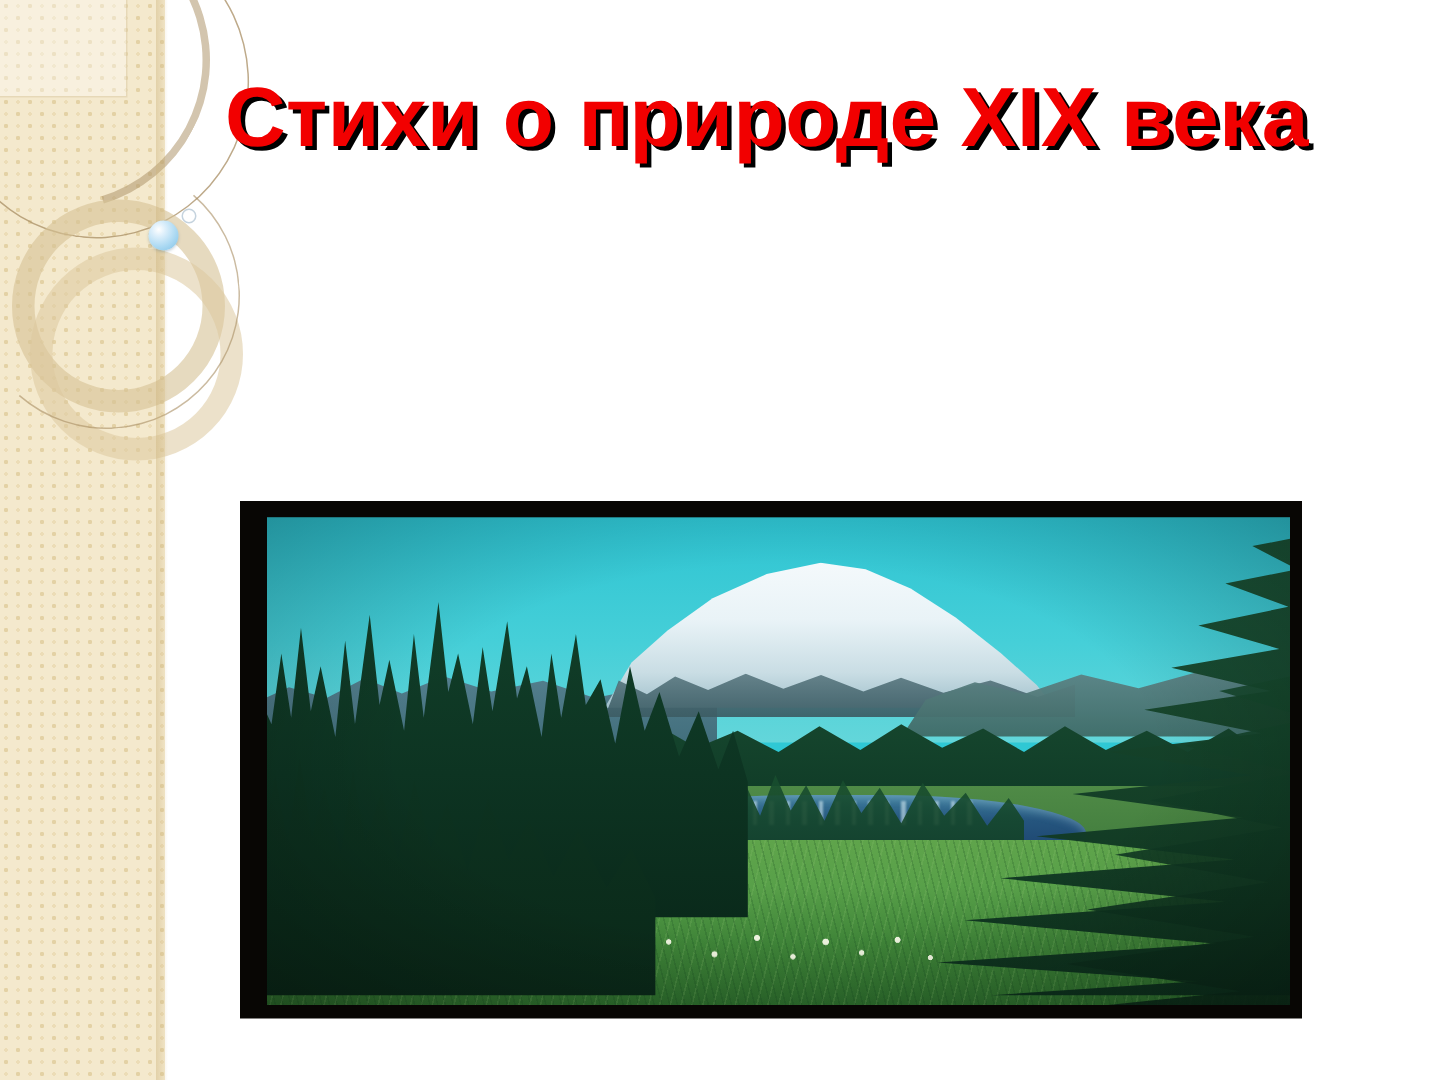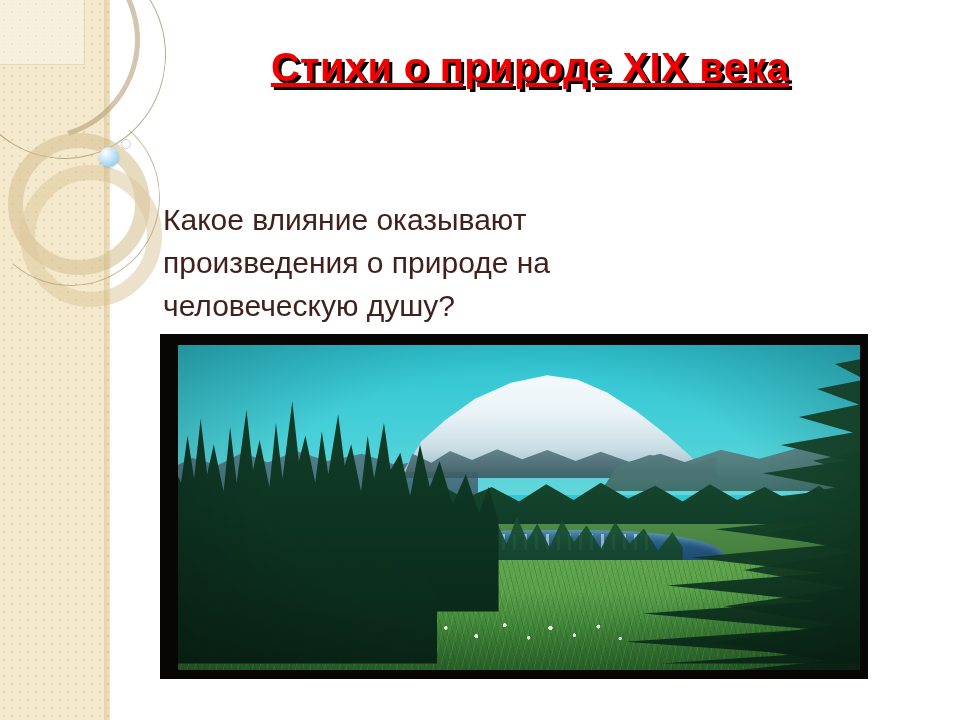--- a/index.html
+++ b/index.html
@@ -75,27 +75,26 @@
   }
   .sphere-mini{
     position:absolute;left:121px;top:139px;width:8px;height:8px;
     border-radius:50%;
     border:1px solid rgba(150,175,195,.55);
   }
 
   
   .title{
     position:absolute;left:150px;top:45px;width:760px;
-    text-align:center;
-    font-size:40px;font-weight:bold;
+    text-align:left;
+    font-size:56px;font-weight:bold;
     color:#f20000;
     letter-spacing:.3px;
     text-shadow:3px 3px 0 #000000;
     white-space:nowrap;
-    text-decoration:underline;
   }
 
   
   .body-text{
     position:absolute;left:163px;top:198px;width:560px;
     font-size:30px;line-height:43px;font-weight:normal;
     color:#41211c;
   }
 
   
@@ -255,21 +254,20 @@
     <div class="ring-thick"></div>
     <div class="ring-thick-2"></div>
     <div class="ring-thin-c"></div>
   </div>
   <div class="sidebar-edge"></div>
   <div class="sphere"></div>
   <div class="sphere-mini"></div>
 
   <div class="title">Стихи о природе XIX века</div>
 
-  <div class="body-text">Какое влияние оказывают произведения о природе на человеческую душу?</div>
 
   <div class="photo-frame"></div>
   <div class="photo">
     <div class="ph-sky"></div>
     <div class="ph-mtn-left"></div>
     <div class="ph-peak"></div>
     <div class="ph-peak-rock"></div>
     <div class="ph-ridge-right"></div>
     <div class="ph-forest-band"></div>
     <div class="ph-meadow-far"></div>

